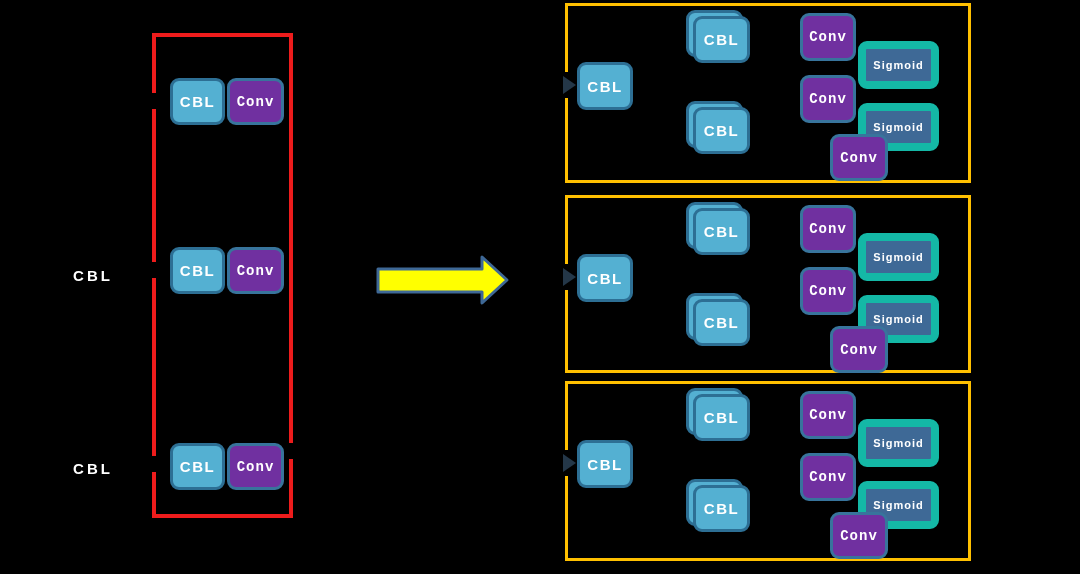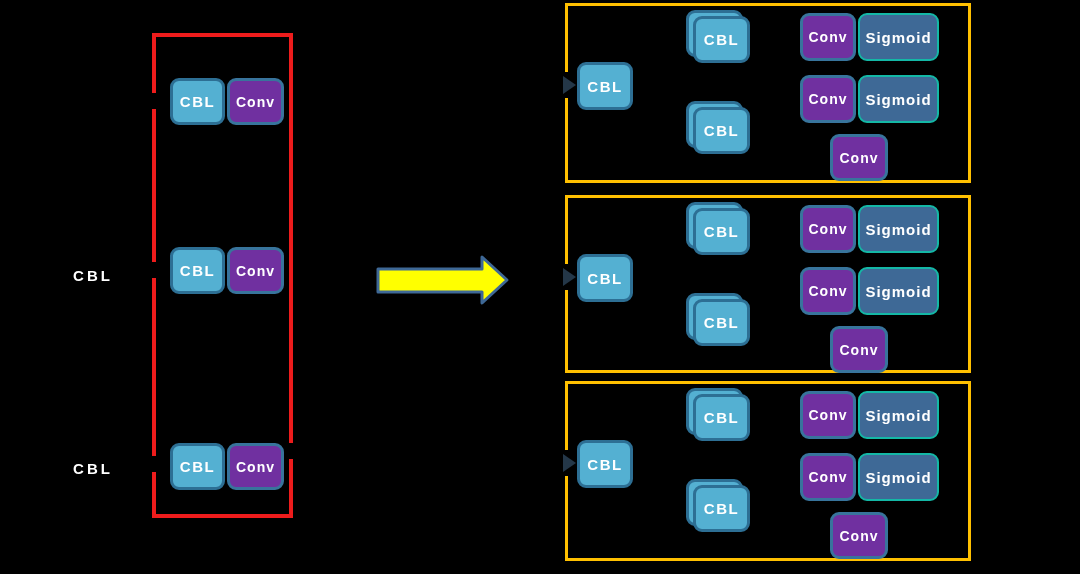--- a/index.html
+++ b/index.html
@@ -12,22 +12,22 @@
   }
   .block{
     position:absolute;
     display:flex;align-items:center;justify-content:center;
     color:#fff;font-weight:bold;
     border-radius:9px;
     box-sizing:border-box;
     text-align:center;
   }
   .cbl{background:#54b0d2;border:3px solid #2d6f94;font-size:15px;letter-spacing:1.5px;}
-  .conv{background:#7030a0;border:3px solid #38749c;font-size:14px;letter-spacing:1px;}
-  .sigmoid{background:#3e6996;border:2px solid #14b8a6;font-size:15px;letter-spacing:1px;}
+  .conv{background:#7030a0;border:3px solid #38749c;font-size:14px;letter-spacing:1px;font-family:Liberation Mono, monospace;}
+  .sigmoid{background:#3e6996;border:8px solid #14b8a6;font-size:11px;letter-spacing:1px;margin-top:28px;}
 
   .side-label{
     position:absolute;
     color:#fff;font-weight:bold;font-size:15px;letter-spacing:3px;
     width:72px;text-align:center;
   }
 
   .red-group{
     position:absolute;left:152px;top:33px;width:141px;height:485px;
     border:4px solid #ee1c1c;box-sizing:border-box;

